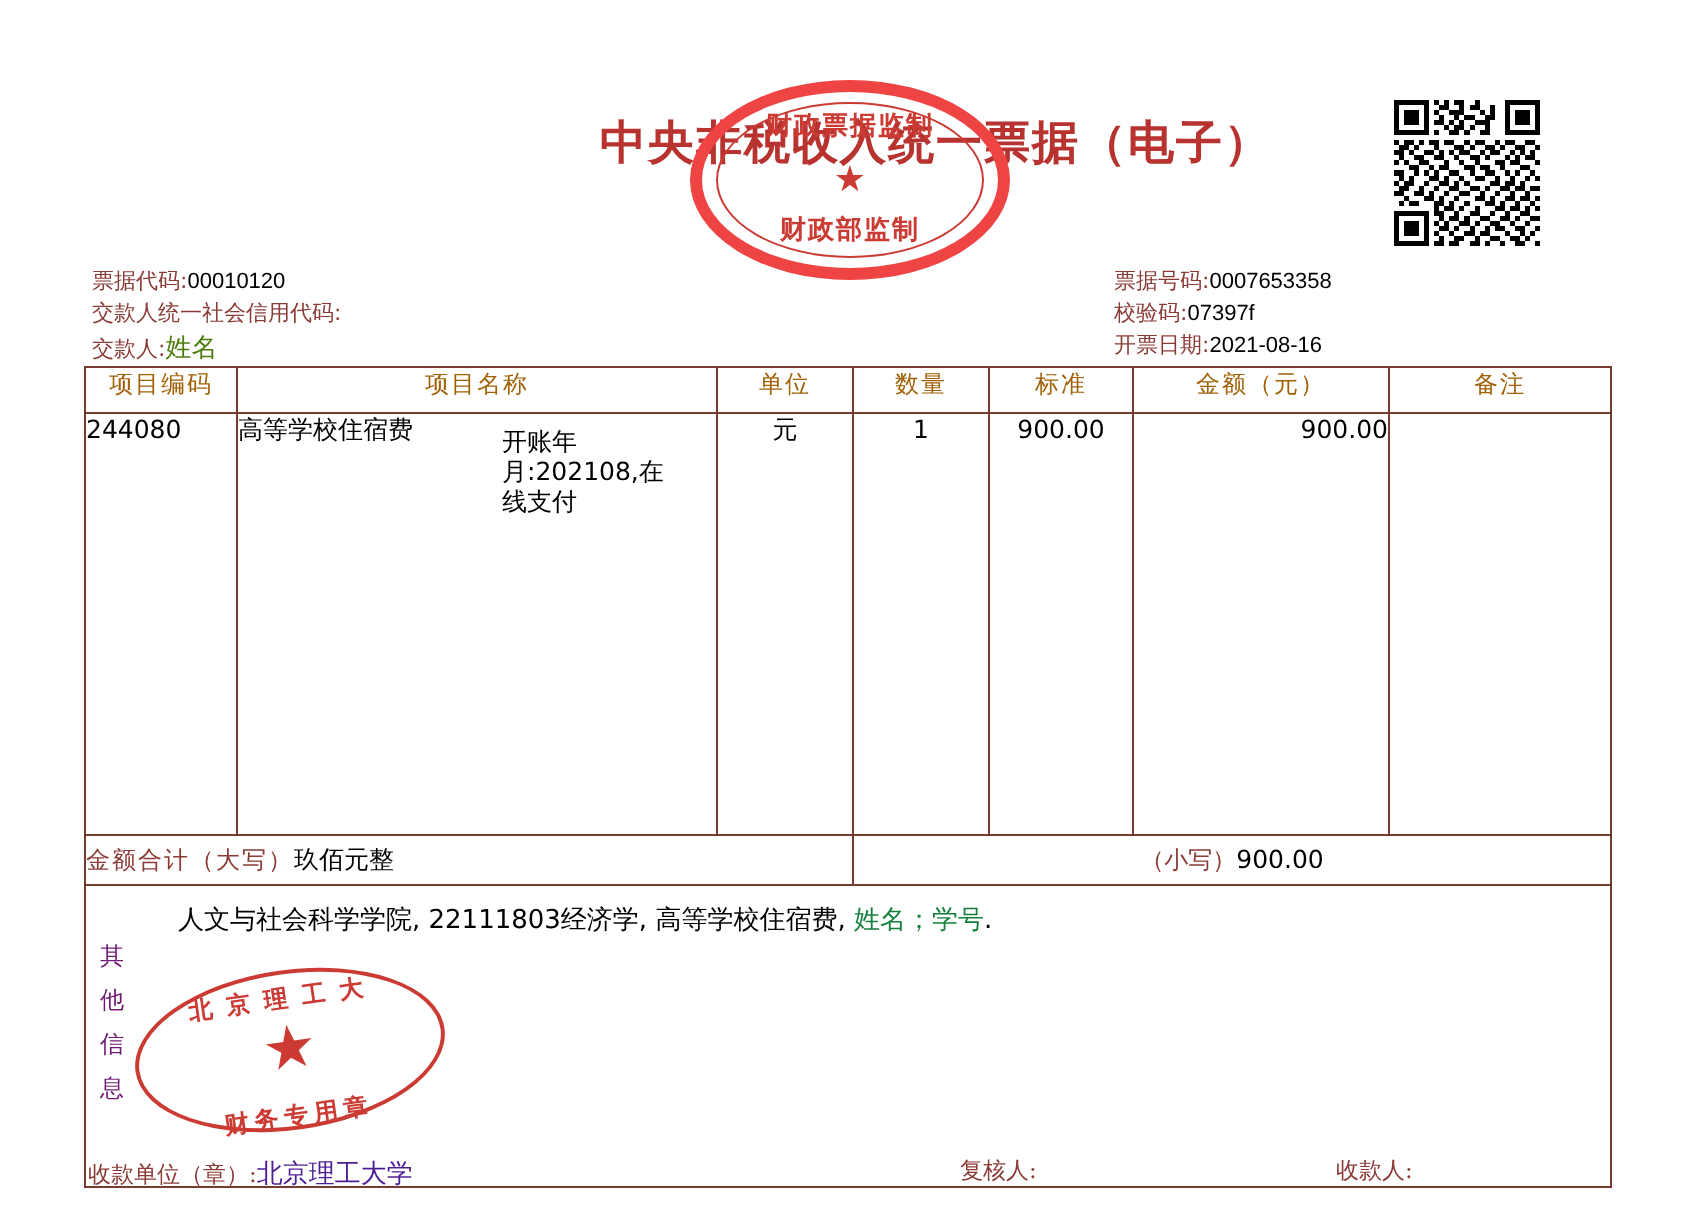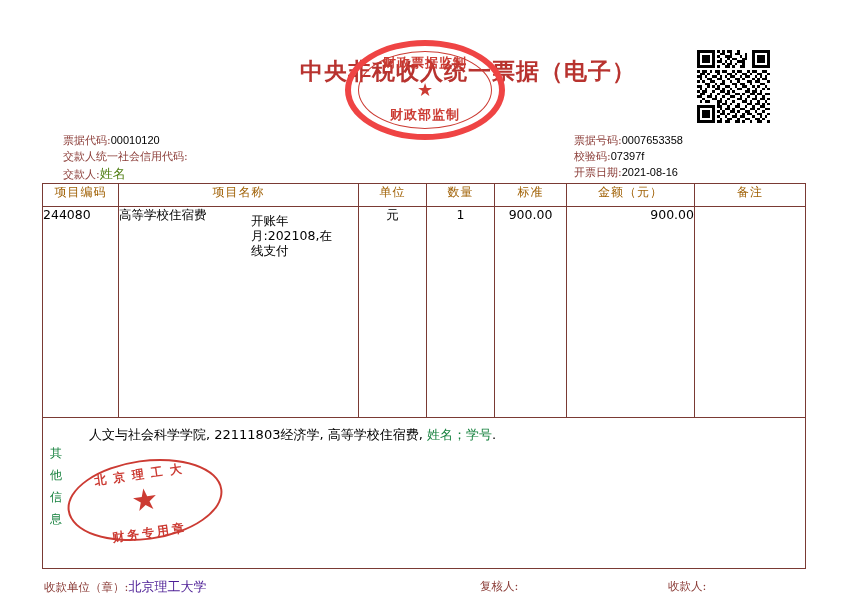--- a/index.html
+++ b/index.html
@@ -107,21 +107,20 @@
   .meta {
     position: absolute;
     font-size: 11.5px;
     font-family: "DejaVu Sans", sans-serif;
     white-space: nowrap;
     color: #000;
   }
   .meta .lbl {
     color: #8a3b36;
     font-size: 11px;
-    margin-left: 17px;
   }
   .meta .val {
     color: #000;
     font-family: Liberation Sans, sans-serif;
     font-size: 11px;
   }
   .meta-left-1 { left: 46px; top: 133px; }
   .meta-left-2 { left: 46px; top: 149px; }
   .meta-left-3 { left: 46px; top: 165px; }
   .meta-right-1 { left: 557px; top: 133px; }
@@ -215,21 +214,21 @@
     position: relative;
     vertical-align: top;
   }
   .other-label {
     position: absolute;
     left: 7px;
     top: 24px;
     width: 16px;
     font-family: "DejaVu Serif", serif;
     font-size: 12px;
-    color: #15803d;
+    color: #701a75;
     line-height: 22px;
     letter-spacing: 1px;
   }
   .other-text {
     position: absolute;
     left: 46px;
     top: 8px;
     font-family: "DejaVu Sans", sans-serif;
     font-size: 13px;
     color: #000;
@@ -591,20 +590,30 @@
         <td class="body-cell c-name">
           <span class="nm">高等学校住宿费</span>
           <span class="memo">开账年月:202108,在线支付</span>
         </td>
         <td class="body-cell c-unit">元</td>
         <td class="body-cell c-qty">1</td>
         <td class="body-cell c-std">900.00</td>
         <td class="body-cell c-amt">900.00</td>
         <td class="body-cell c-note"></td>
       </tr>
+      <tr class="sum">
+        <td class="sum-left" colspan="3">
+          <span class="slbl">金额合计（大写）</span><span>玖佰元整</span>
+        </td>
+        <td class="sum-right" colspan="4">
+          <span class="rwrap">
+            <span class="slbl2">（小写）</span><span>900.00</span>
+          </span>
+        </td>
+      </tr>
       <tr class="other">
         <td colspan="7">
           <div class="other-label">其他信息</div>
           <div class="other-text">
             <span>人文与社会科学学院, 22111803经济学, 高等学校住宿费, </span><span class="red">姓名；学号</span><span>.</span>
           </div>
           <div class="oval-seal">
             <div class="arc-text">北京理工大</div>
             <div class="big-star">★</div>
             <div class="arc-text2">财务专用章</div>

